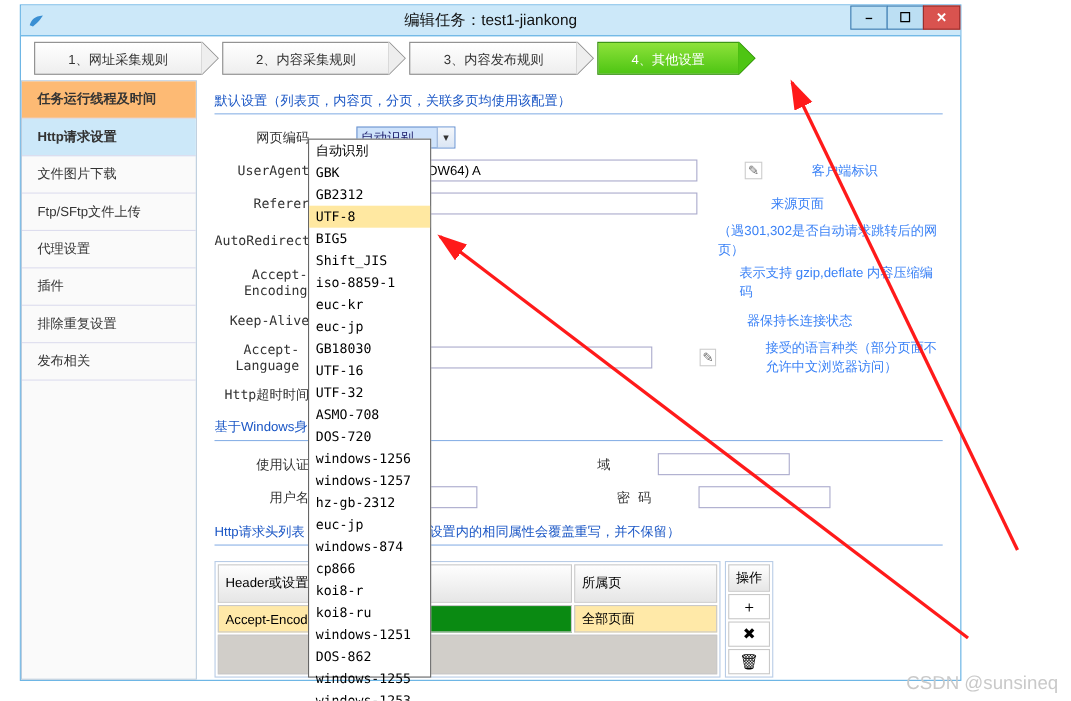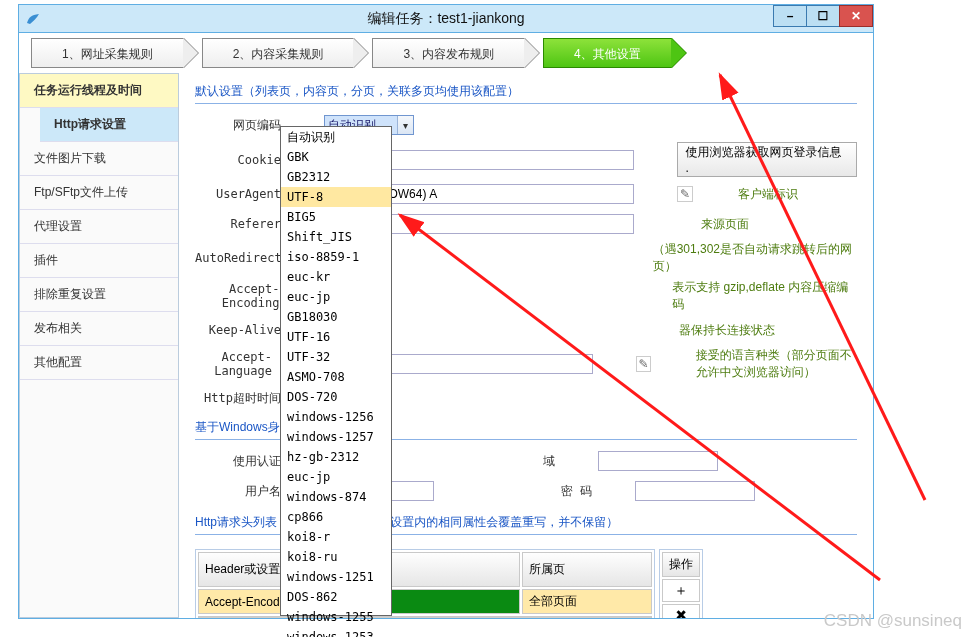--- a/index.html
+++ b/index.html
@@ -104,22 +104,22 @@
     width: 160px;
     border: 1px solid #bcd;
     background: #fafafa;
   }
   .sidebar div {
     padding: 8px 14px;
     border-bottom: 1px solid #dde;
     color: #333;
     cursor:pointer;
   }
-  .sidebar .hdr { background:#fef9c3; font-weight:bold; cursor:default;}
-  .sidebar .sel { background:#cce8f9; font-weight:bold;margin-left:20px;}
+  .sidebar .hdr { background:#fdba74; font-weight:bold; cursor:default;}
+  .sidebar .sel { background:#cce8f9; font-weight:bold;}
 
   .main {
     flex: 1;
     padding: 10px 16px;
     position: relative;
     overflow: hidden;
   }
   .grouptitle {
     color: #1a56c5;
     border-bottom: 1px solid #8bb2e6;
@@ -139,21 +139,21 @@
     padding-right: 6px;
     color:#333;
     font-family:"SimSun",monospace;
   }
   .txtin {
     height: 20px;
     border: 1px solid #aac;
     padding: 0 3px;
     font-size:12px;
   }
-  .hint { color:#4d7c0f; margin-left:8px;}
+  .hint { color:#3b82f6; margin-left:8px;}
   .btnlike {
     border:1px solid #aaa;
     padding:1px 8px;
     background:linear-gradient(#fff,#e8e8e8);
     cursor:pointer;
   }
   .editicon {
     width:16px; height:16px;
     border:1px solid #ccc;
     display:inline-flex; align-items:center; justify-content:center;
@@ -261,39 +261,33 @@
   <div class="body">
     <div class="sidebar">
       <div class="hdr">任务运行线程及时间</div>
       <div class="sel">Http请求设置</div>
       <div>文件图片下载</div>
       <div>Ftp/SFtp文件上传</div>
       <div>代理设置</div>
       <div>插件</div>
       <div>排除重复设置</div>
       <div>发布相关</div>
-      <div>其他配置</div>
     </div>
 
     <div class="main">
       <div class="grouptitle">默认设置（列表页，内容页，分页，关联多页均使用该配置）</div>
 
       <div class="formrow">
         <span class="lbl">网页编码</span>
         <span class="combo">
           <input type="text" value="自动识别" style="">
           <span class="arrow">▾</span>
         </span>
       </div>
 
-      <div class="formrow">
-        <span class="lbl">Cookie</span>
-        <input class="txtin" style="width: 310px;">
-        <span class="btnlike" style="margin-left:6px">使用浏览器获取网页登录信息 .</span>
-      </div>
 
       <div class="formrow">
         <span class="lbl">UserAgent</span>
         <input class="txtin" style="width: 310px;" value="; NT 6.1; WOW64) A">
         <span class="editicon">✎</span>
         <span class="hint">客户端标识</span>
       </div>
 
       <div class="formrow">
         <span class="lbl">Referer</span>

